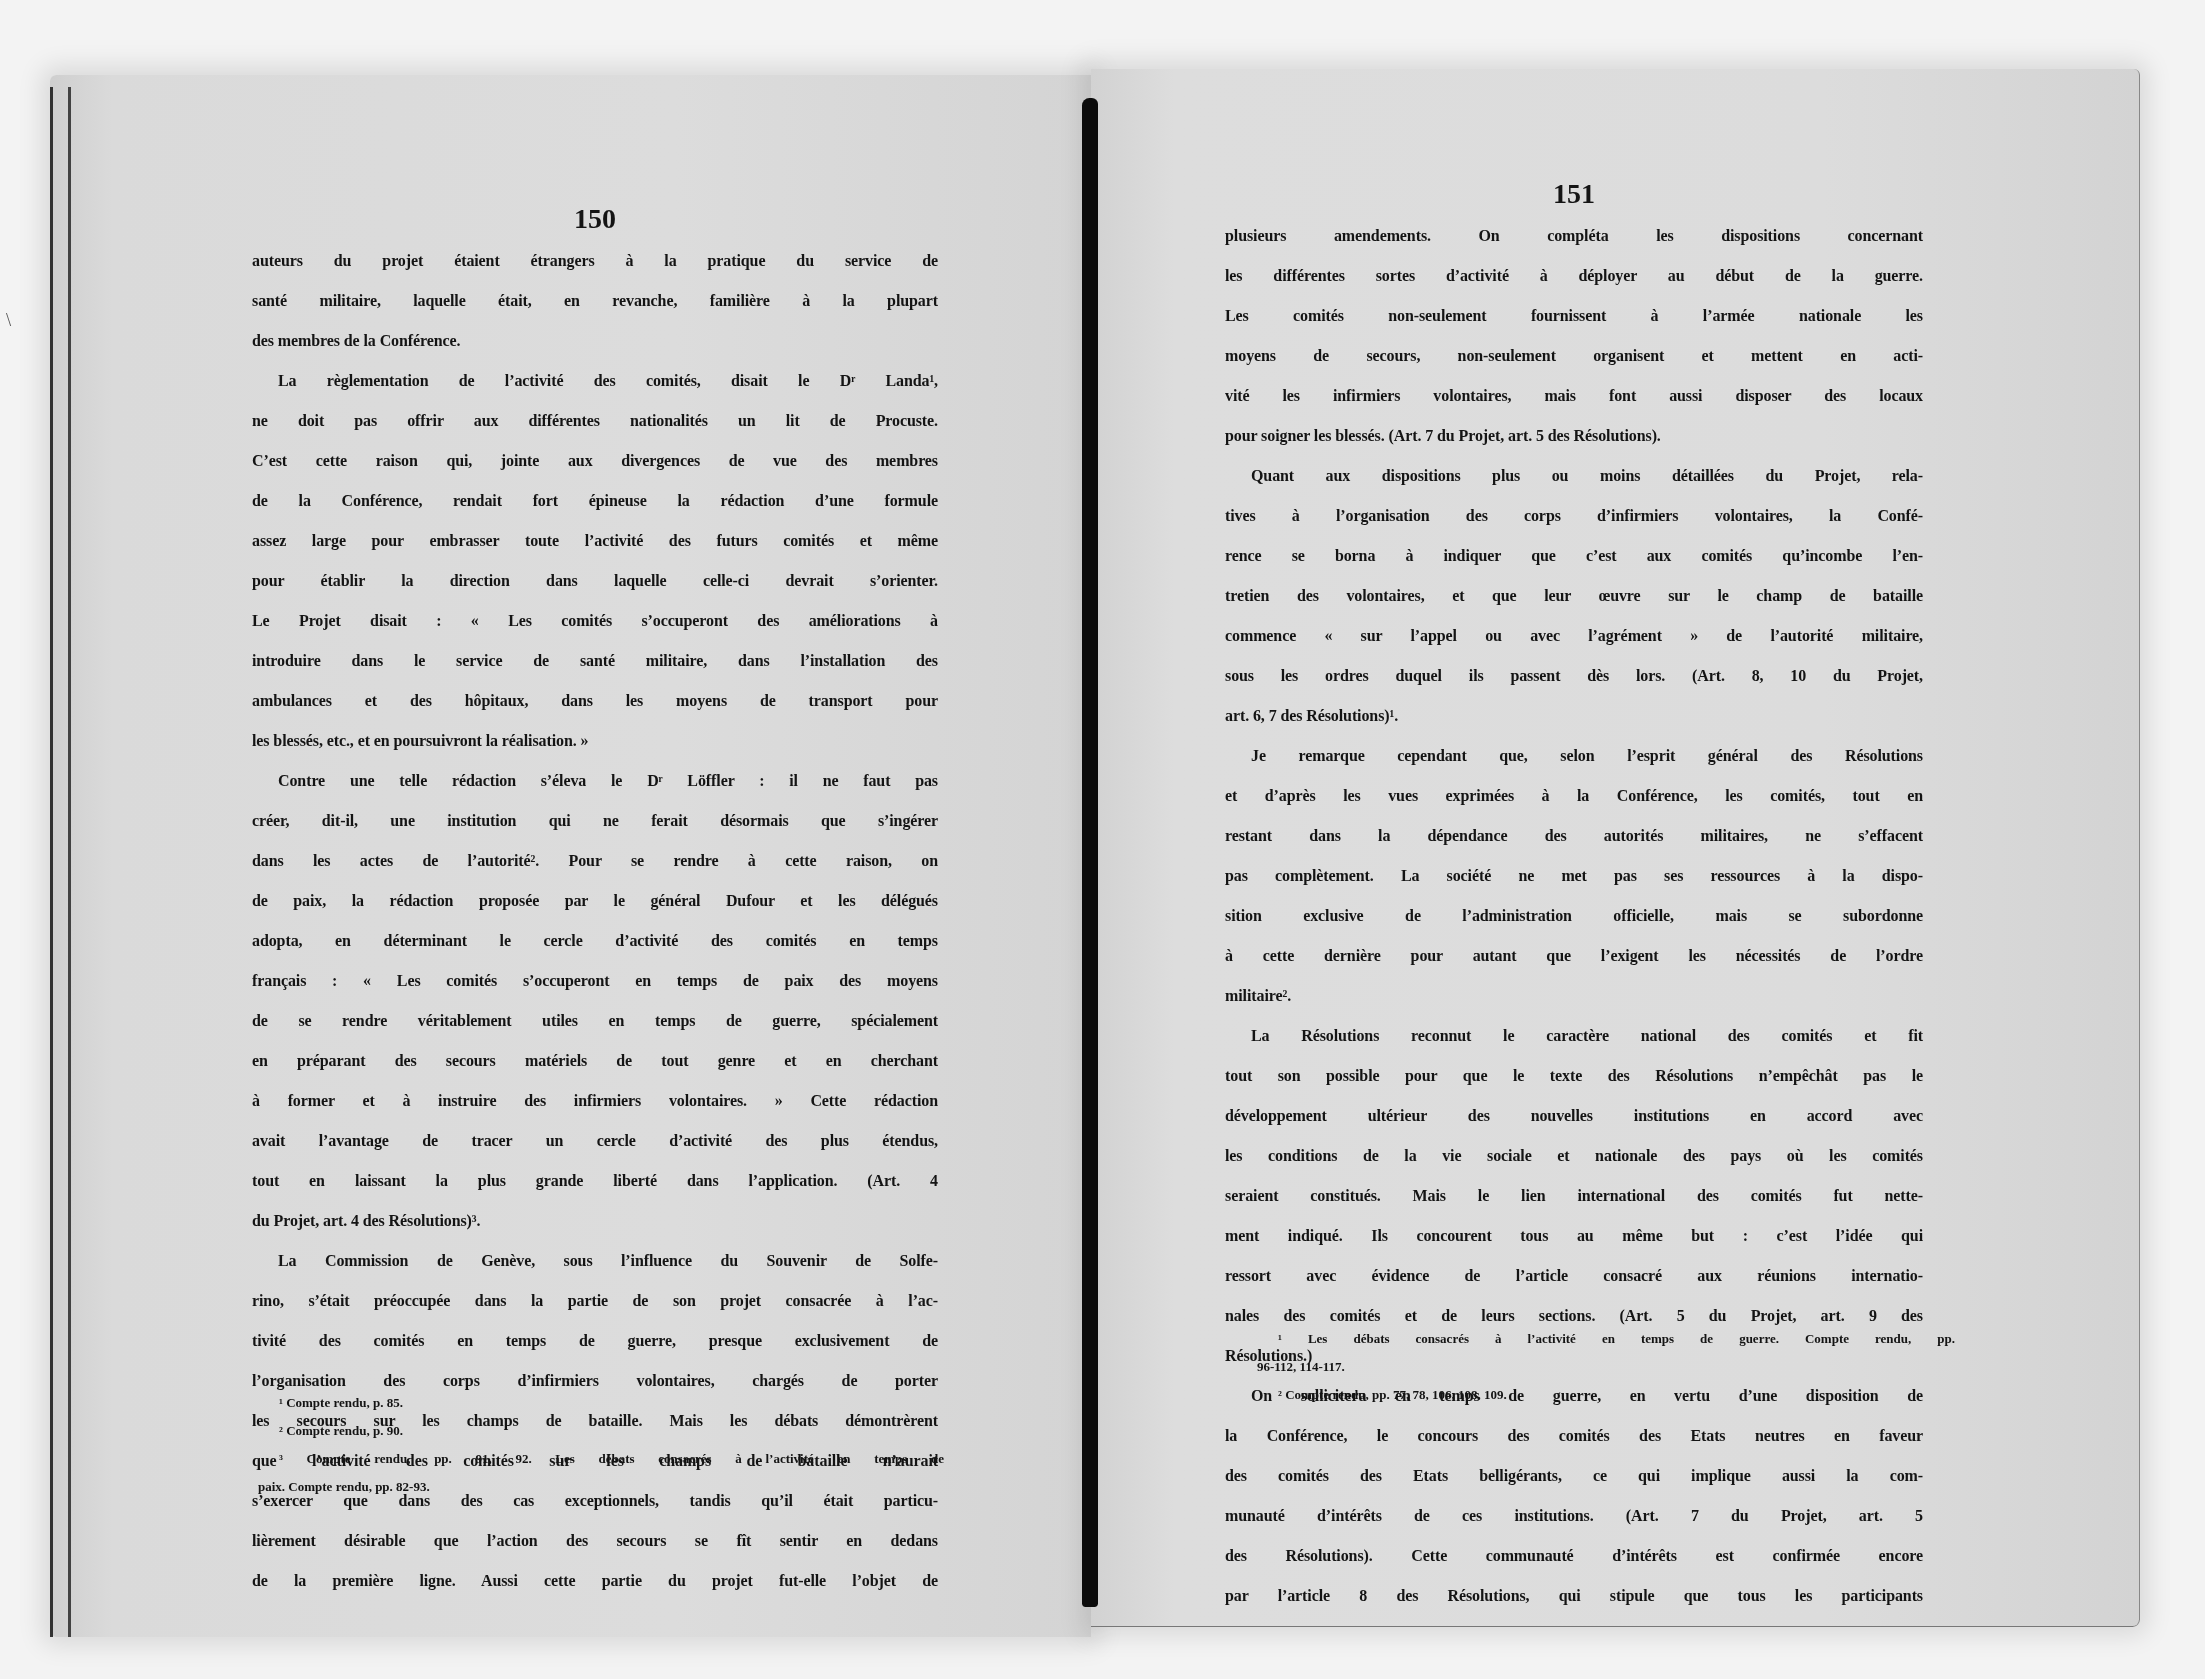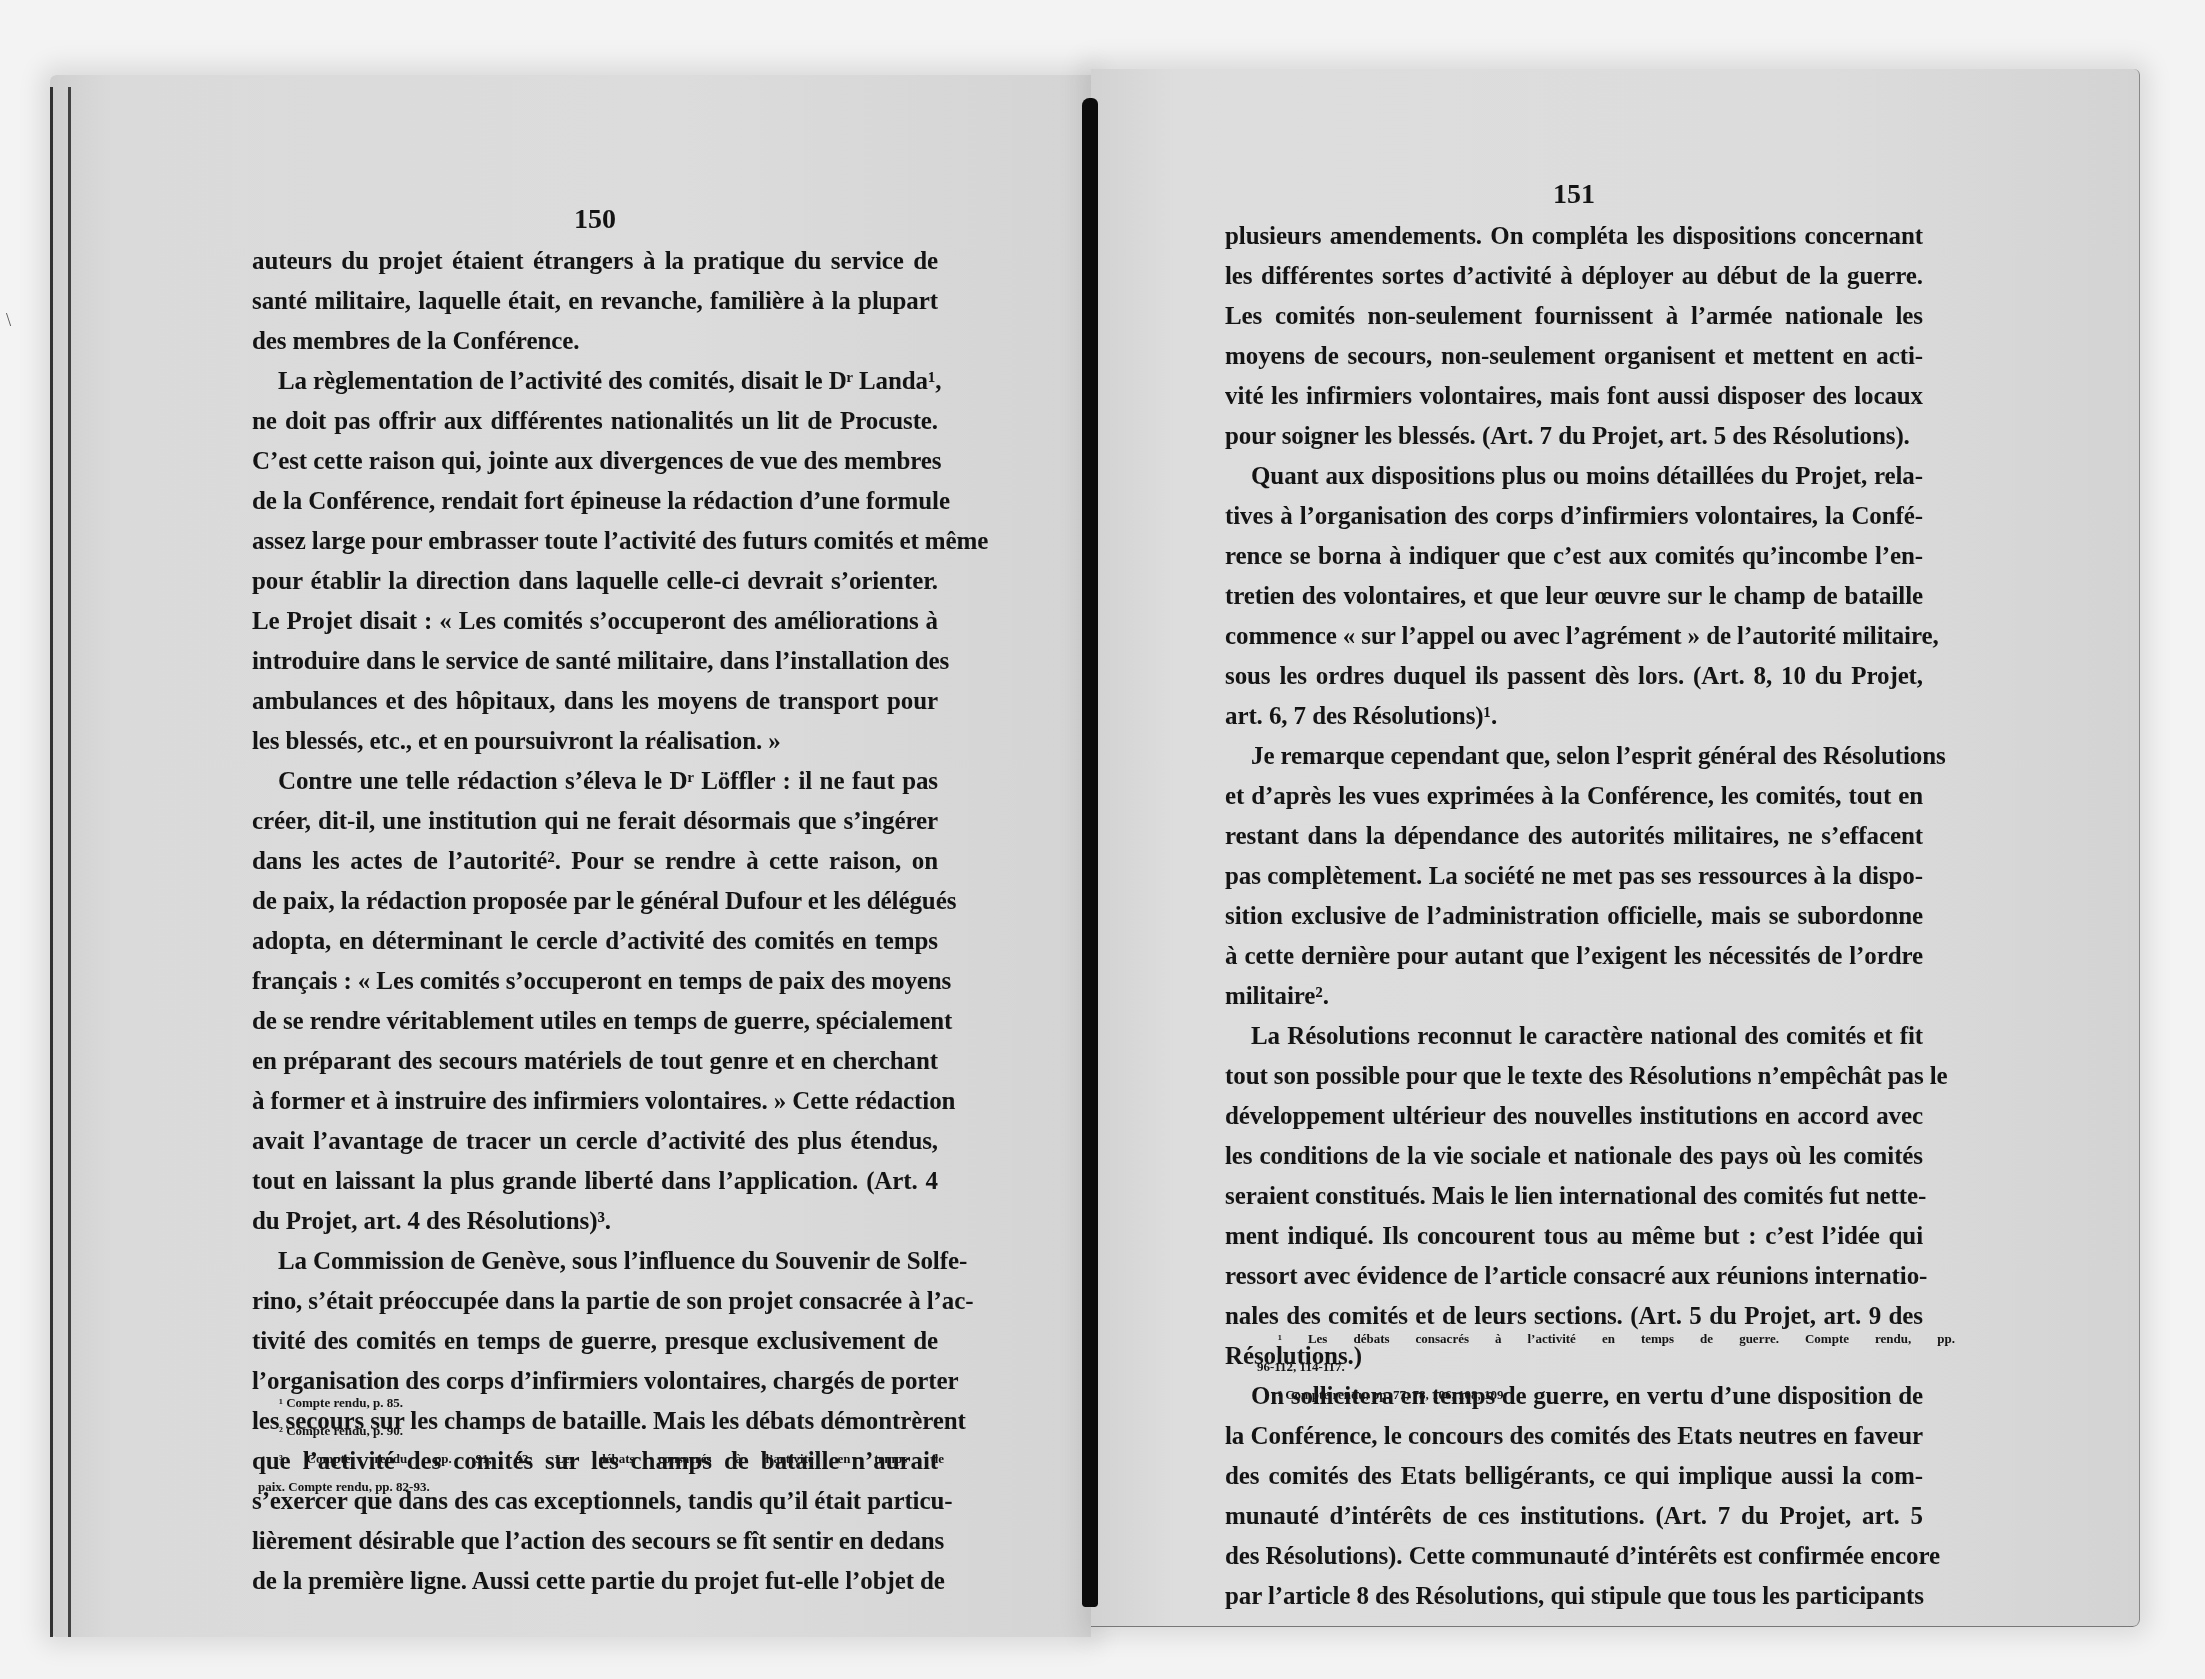--- a/index.html
+++ b/index.html
@@ -19,21 +19,21 @@
     border-left:3.7px solid #222; border-right:3.1px solid #333; box-sizing:border-box; opacity:.9; }
   #right-page { left:1091px; top:69px; width:1048px; height:1557px; border-radius:0 6.1px 7.4px 0;
     background:linear-gradient(90deg,#d2d2d2 0%,#dddddd 8%,#dcdcdc 70%,#d3d3d3 100%);
     border-right:1.2px solid #888; border-bottom:1.2px solid #777; }
   #gutter-binding { position:absolute; left:1082px; top:98px; width:16px; height:1509px;
     background:#0c0c0c; border-radius:7.4px 6.1px 3.7px 3.7px; }
   .col { position:absolute; }
   #left-col { left:252px; top:200px; width:686px; }
   #right-col { left:1209px; top:175px; width:698px;margin-left:16px; }
   .pgnum { text-align:center; font-size:28px; font-weight:bold; margin-bottom:3.7px; line-height:37px; }
-  .body { font-size:25px; line-height:40px; font-weight:bold; text-align:justify; letter-spacing:-0.1px; }
+  .body { font-size:16px; line-height:40px; font-weight:bold; text-align:justify; letter-spacing:-0.1px; }
   .line { display:block; white-space:nowrap; text-align-last:justify; text-align:justify; }
   .line.last { text-align-last:left; }
   .line.indent { padding-left:26px; }
   .notes { font-size:13px; line-height:28px; font-weight:bold; }
   .notes .line.indent { padding-left:21px; }
   #left-notes { position:absolute; left:258px; top:1389px; width:686px; }
   #right-notes { position:absolute; left:1257px; top:1325px; width:698px; }
   .mark { position:absolute; color:#555; font-size:18.4px; }
 </style>
 </head>

